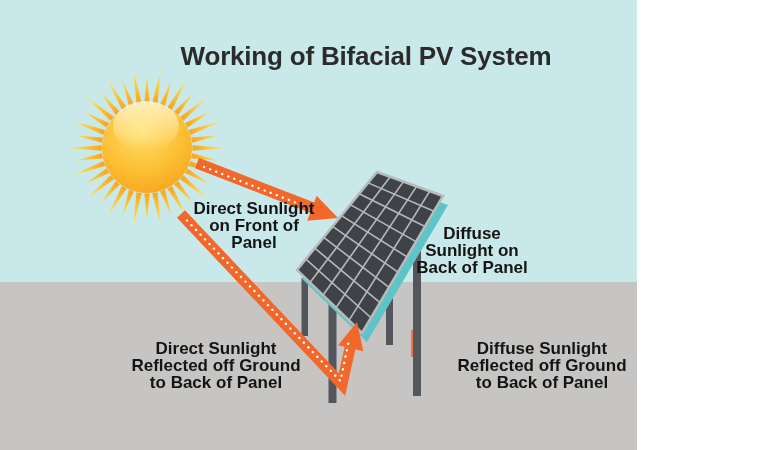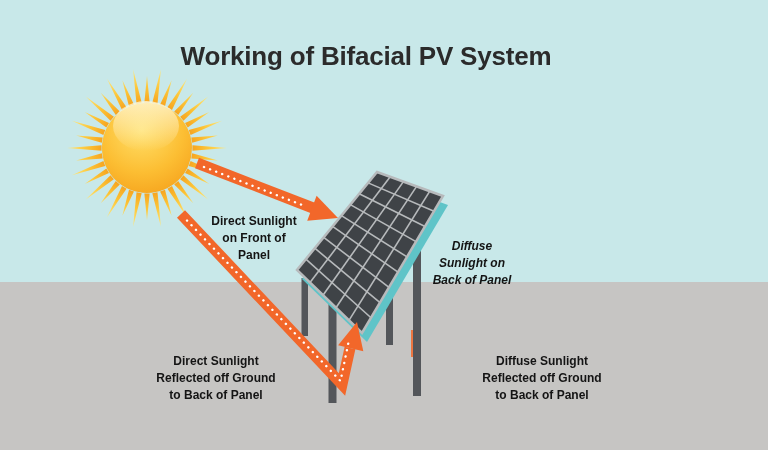--- a/index.html
+++ b/index.html
@@ -1,39 +1,38 @@
 <!DOCTYPE html>
 <html style="--sky: #c8e8e9; --ground: #c6c5c3; --title-text: #2b2b2b; --label-text: #141414; --arrow: #f2672a; --arrow-dots: #ffffff; --panel-cell: #3f4347; --panel-grid: #b7babc; --panel-edge-teal: #5fc4c8; --leg: #53565a; --sun-core: #fcbe33; --sun-ray: #ffd84e;"><head>
 <meta charset="utf-8">
 <style>
   html,body{margin:0;padding:0;background:#ffffff;}
   #stage{
     position:relative;
-    width:768px;height:450px;
+    width:637px;height:450px;
     overflow:hidden;
     font-family:"Liberation Sans", sans-serif;
     background:var(--sky,#c8e8e9);
   }
   #scene{position:absolute;left:0;top:0;width:768px;height:450px;display:block;}
   .title{
     position:absolute;left:166px;top:41px;width:400px;
     text-align:center;
     font-size:26px;line-height:30px;font-weight:800;letter-spacing:-0.2px;
     color:var(--title-text,#2b2b2b);
   }
   .lbl{
     position:absolute;
     text-align:center;
     white-space:pre-line;
-    font-size:12px;line-height:17px;font-weight:600;
+    font-size:17px;line-height:17px;font-weight:600;
     color:var(--label-text,#141414);
-    margin-top:13px;
   }
   .lbl.l1{left:179px;top:200px;width:150px;}
-  .lbl.l2{left:407px;top:225px;width:130px;font-style:italic;}
+  .lbl.l2{left:407px;top:225px;width:130px;}
   .lbl.l3{left:126px;top:340px;width:180px;}
   .lbl.l4{left:452px;top:340px;width:180px;}
 </style>
 </head>
 <body>
 
 <div id="stage">
 
   <svg id="scene" viewBox="0 0 768 450" aria-hidden="true">
     <defs>

